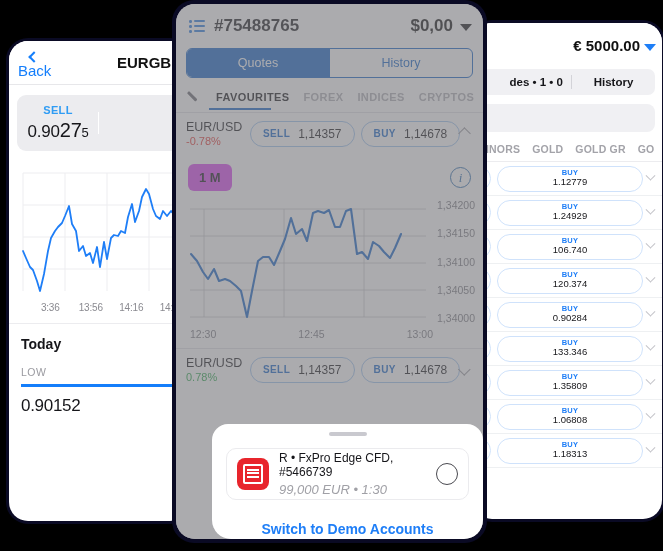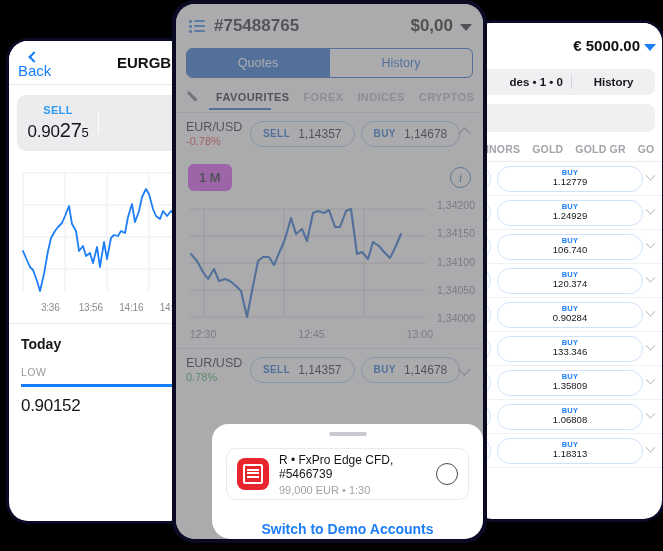--- a/index.html
+++ b/index.html
@@ -267,21 +267,21 @@
   .m-logo::before {
     content:""; position:absolute; left:6px; top:6px; right:6px; bottom:6px;
     border: 2px solid #fff; border-radius: 2px;
   }
   .m-logo::after {
     content:""; position:absolute; left:10px; top:11px; width: 12px; height:10px;
     background: repeating-linear-gradient(#fff 0 2px, #e8252c 2px 3.5px);
   }
   .m-acct-txt { margin-left: 10px; flex:1; }
   .m-acct-name { font-size: 12px; color: #16161a; }
-  .m-acct-sub { font-size: 11px; color: #a0a0a6; margin-top: 3px;}
+  .m-acct-sub { font-size: 13px; color: #a0a0a6; margin-top: 3px; font-style: italic;}
   .m-radio {
     width: 22px; height: 22px; border-radius: 50%;
     border: 1.6px solid #4a4a50; flex: 0 0 auto;
   }
   .m-switch {
     text-align:center; color:#1e7ef7; font-size: 14px;
     font-weight: 600; margin-top: 21px;
   }
 </style>
 </head>

